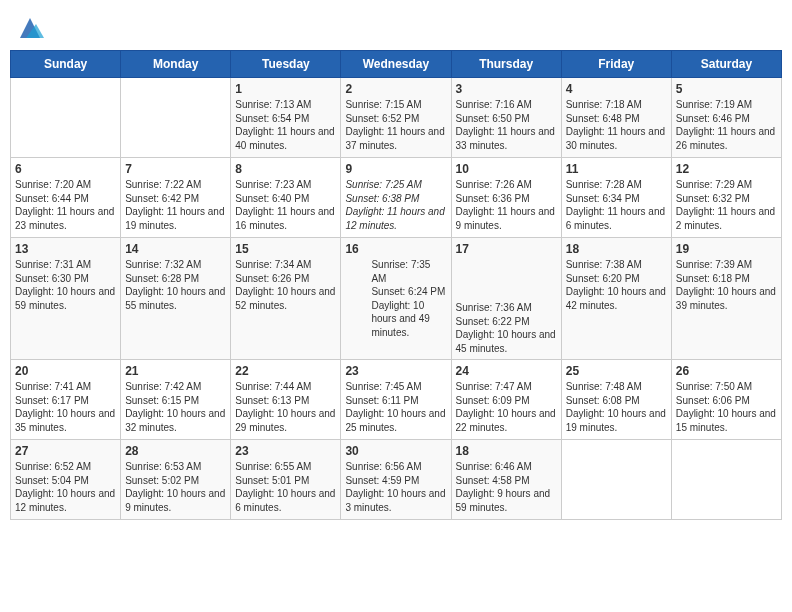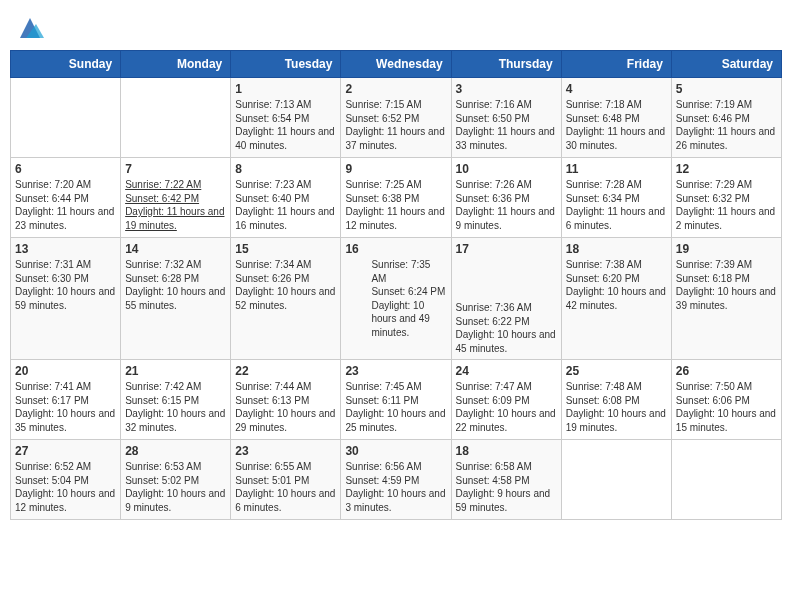--- a/index.html
+++ b/index.html
@@ -58,22 +58,22 @@
     table {
       width: 100%;
       border-collapse: collapse;
       table-layout: fixed;
     }
     th {
       background-color: #2563b0;
       color: #fff;
       font-size: 12px;
       font-weight: bold;
-      padding: 6px 8px;
-      text-align: right;
+      padding: 6px 0;
+      text-align: center;
       border: 1px solid #1a4f9a;
     }
     td {
       border: 1px solid #ccc;
       vertical-align: top;
       padding: 4px 4px;
       font-size: 10.5px;
       color: #333;
       height: 80px;
     }
@@ -168,33 +168,33 @@
       </tr>
       <tr>
         <td>
           <span class="day-number">6</span>
           <div class="day-info" style="white-space: pre-line;">Sunrise: 7:20 AM
 Sunset: 6:44 PM
 Daylight: 11 hours and 23 minutes.</div>
         </td>
         <td>
           <span class="day-number">7</span>
-          <div class="day-info" style="white-space: pre-line; text-decoration: underline;">Sunrise: 7:22 AM
+          <div class="day-info" style="white-space: pre-line;">Sunrise: 7:22 AM
 Sunset: 6:42 PM
 Daylight: 11 hours and 19 minutes.</div>
         </td>
         <td>
           <span class="day-number">8</span>
           <div class="day-info" style="white-space: pre-line;">Sunrise: 7:23 AM
 Sunset: 6:40 PM
 Daylight: 11 hours and 16 minutes.</div>
         </td>
         <td>
           <span class="day-number">9</span>
-          <div class="day-info" style="white-space: pre-line;">Sunrise: 7:25 AM
+          <div class="day-info" style="white-space: pre-line; font-style: italic;">Sunrise: 7:25 AM
 Sunset: 6:38 PM
 Daylight: 11 hours and 12 minutes.</div>
         </td>
         <td>
           <span class="day-number">10</span>
           <div class="day-info" style="white-space: pre-line;">Sunrise: 7:26 AM
 Sunset: 6:36 PM
 Daylight: 11 hours and 9 minutes.</div>
         </td>
         <td>
@@ -318,21 +318,21 @@
 Daylight: 10 hours and 6 minutes.</div>
         </td>
         <td>
           <span class="day-number">30</span>
           <div class="day-info" style="white-space: pre-line;">Sunrise: 6:56 AM
 Sunset: 4:59 PM
 Daylight: 10 hours and 3 minutes.</div>
         </td>
         <td>
           <span class="day-number">18</span>
-          <div class="day-info" style="white-space: pre-line;">Sunrise: 6:58 AM
+          <div class="day-info" style="white-space: pre-line;">Sunrise: 6:46 AM
 Sunset: 4:58 PM
 Daylight: 9 hours and 59 minutes.</div>
         </td>
         <td class="empty-cell"></td>
         <td class="empty-cell"></td>
       </tr>
     </tbody>
 </table>
 
 </body></html>

